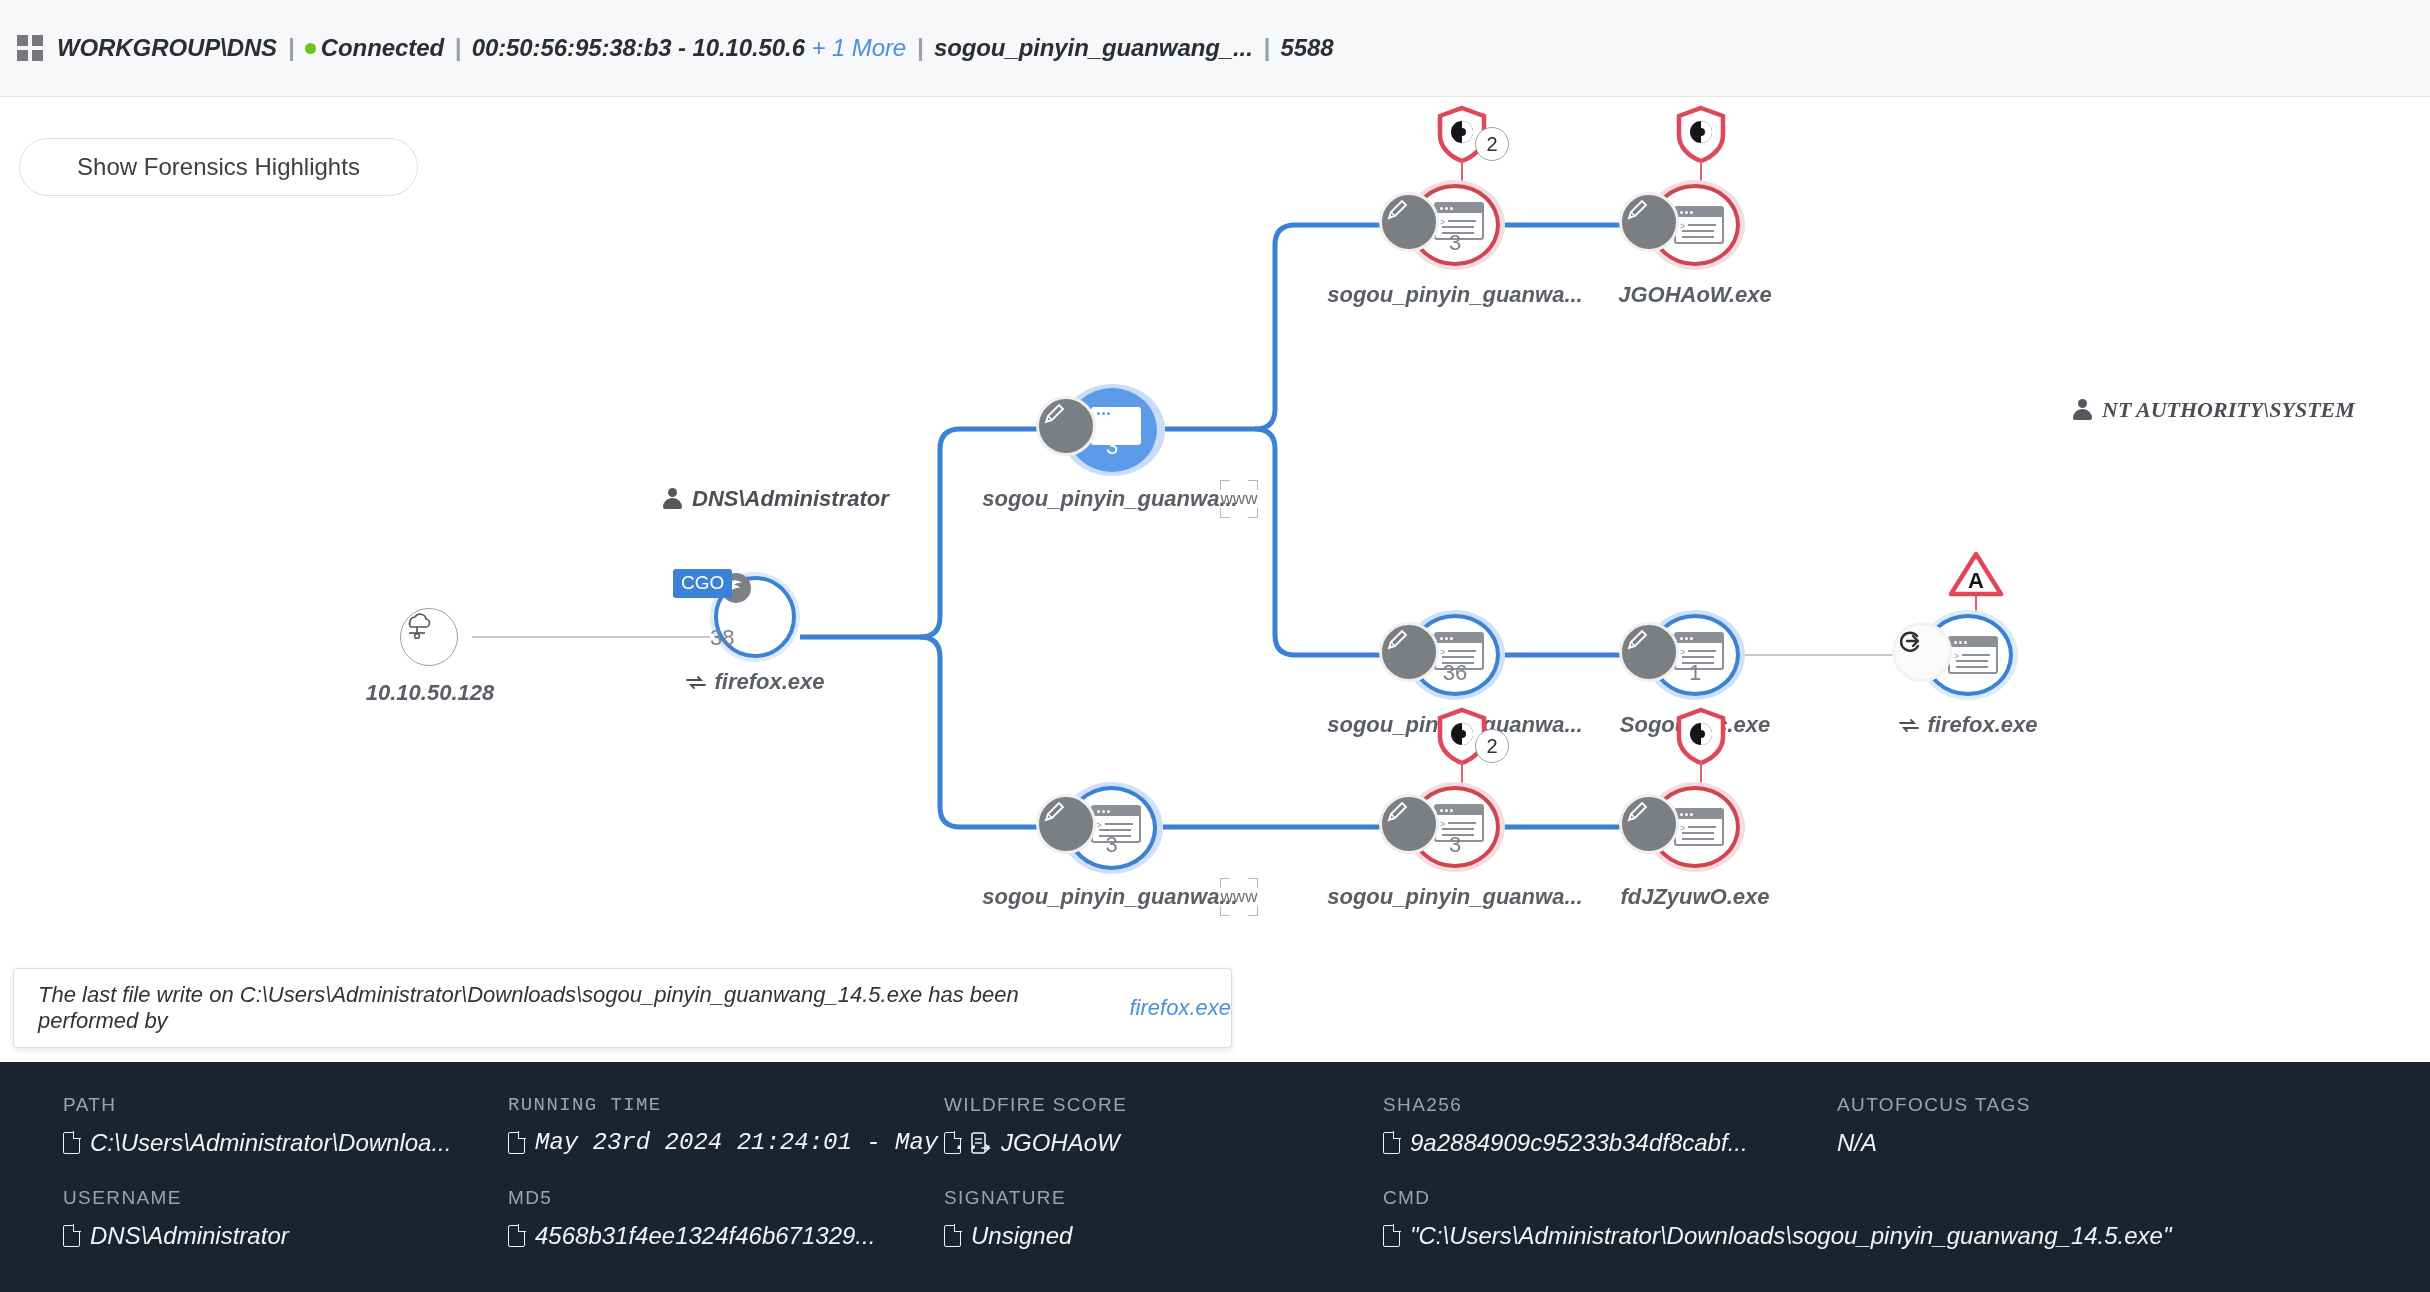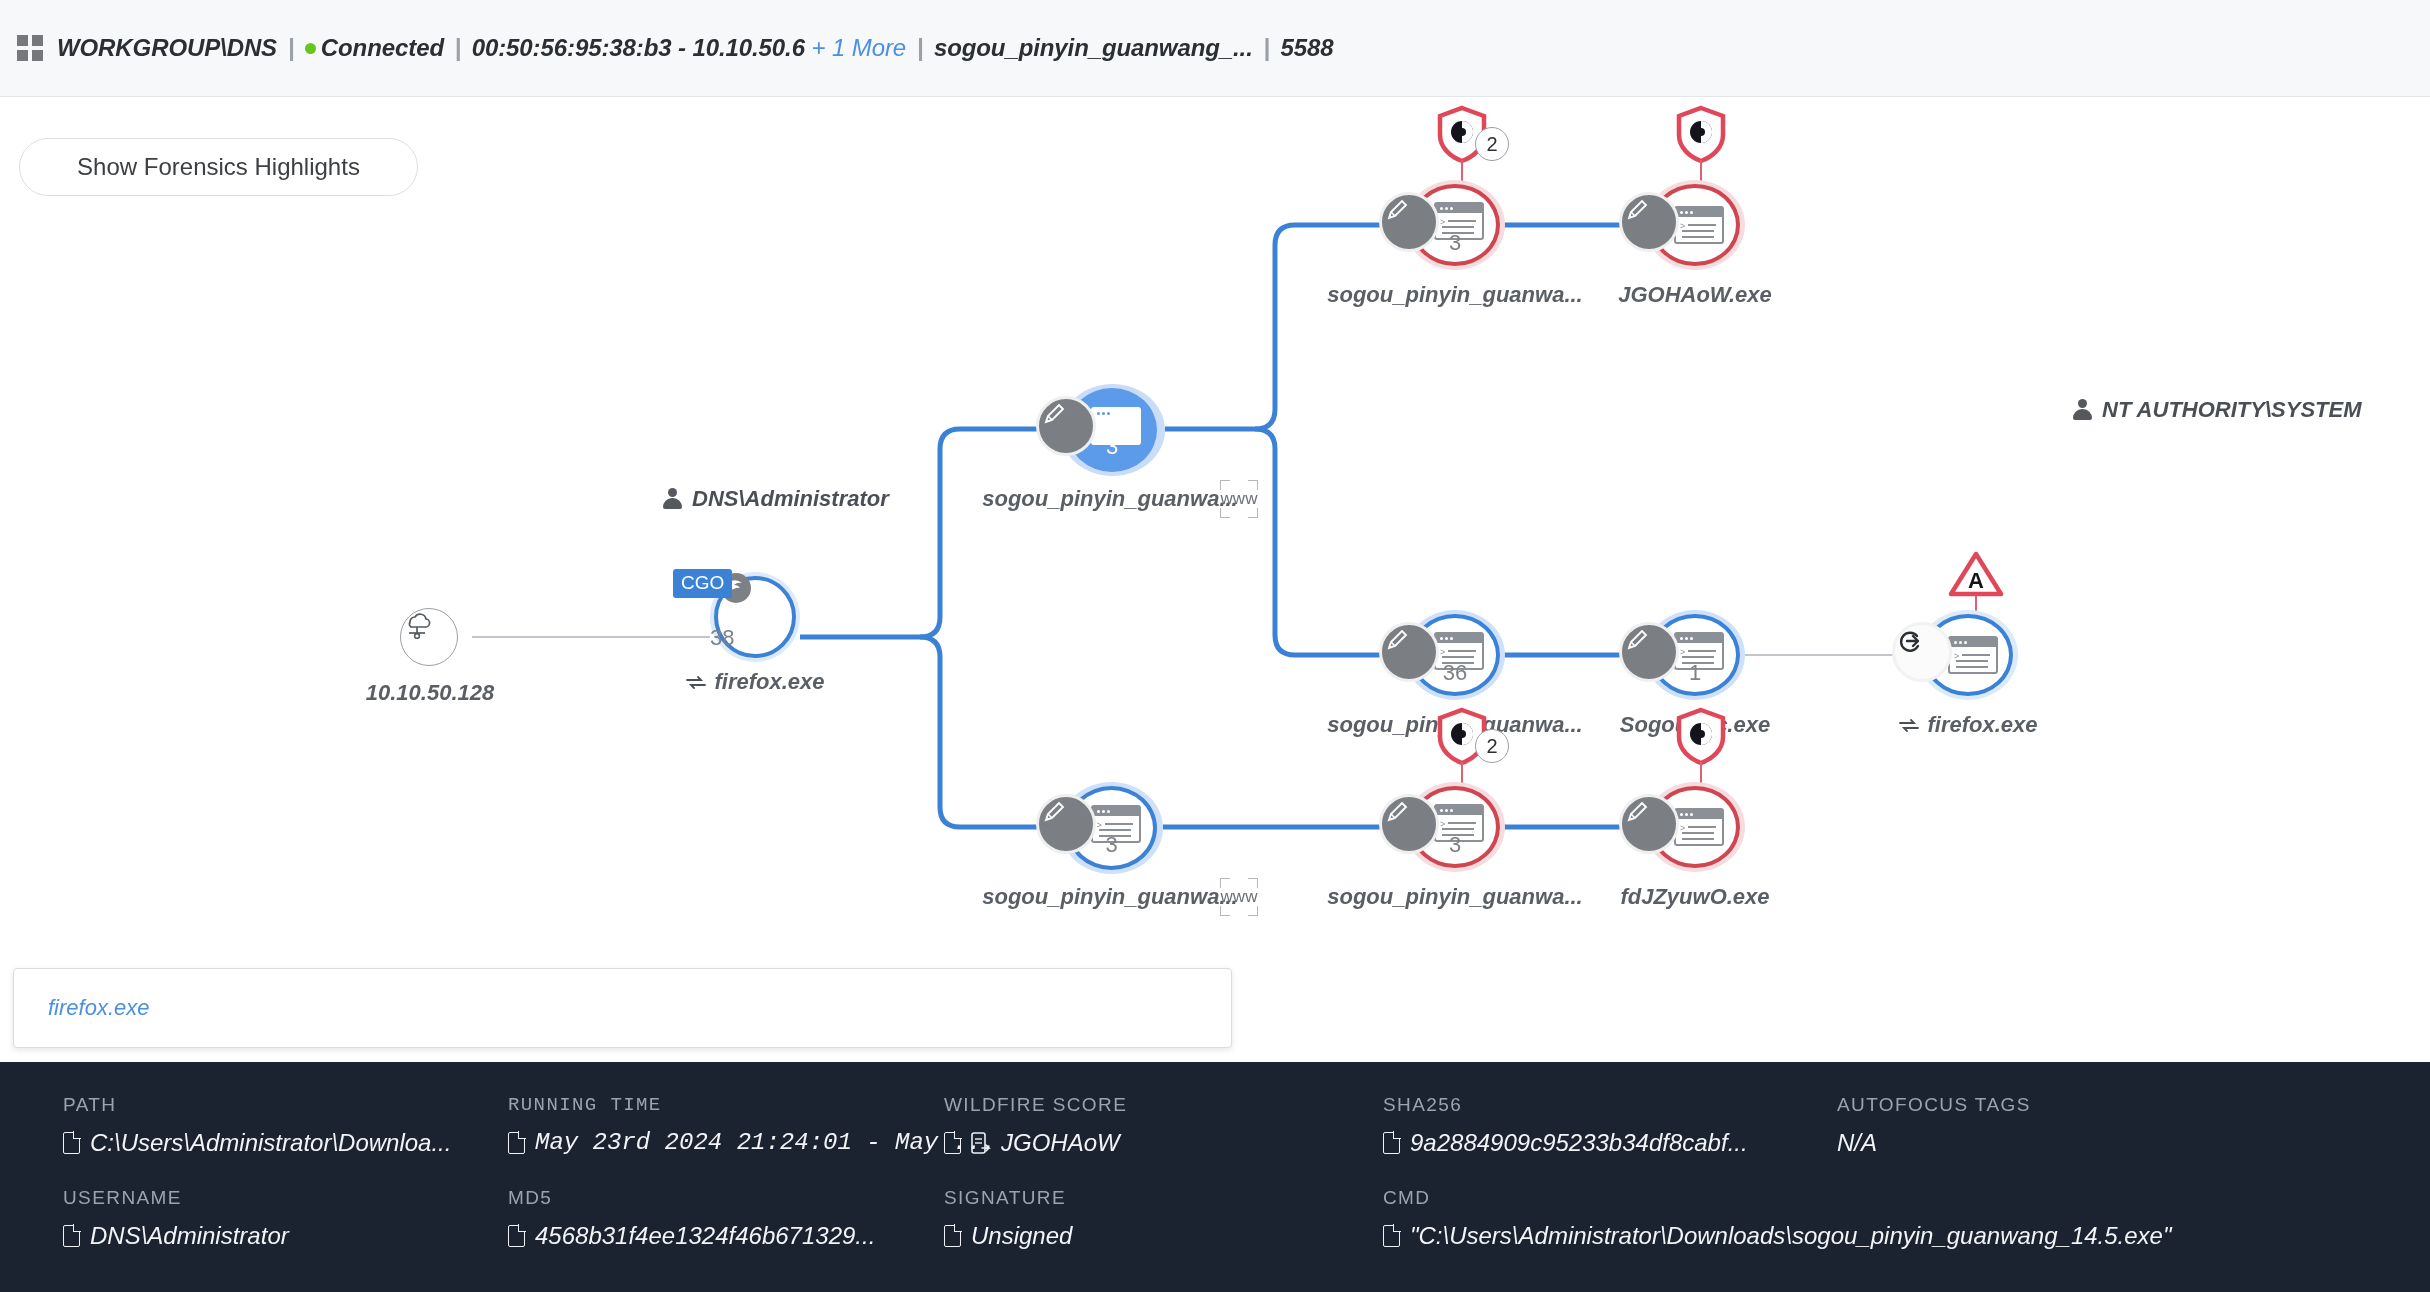--- a/index.html
+++ b/index.html
@@ -250,21 +250,21 @@
 
       <path d="M 1163 730 L 1405 730" stroke="#3b82d6" stroke-width="5" fill="none"></path>
 
       <path d="M 1490 730 L 1645 730" stroke="#3b82d6" stroke-width="5" fill="none"></path>
     </svg>
 
     <div class="user-label" style="left:663px; top:389px;">
       <span class="user-icon"></span>
       <span>DNS\Administrator</span>
     </div>
-    <div class="user-label" style="left:2073px; top:300px;">
+    <div class="user-label" style="left:2073px; top:300px;font-family:Liberation Serif, serif;">
       <span class="user-icon"></span>
       <span>NT AUTHORITY\SYSTEM</span>
     </div>
 
     <div class="node" style="left:400px; top:511px;">
       <div class="cloud-node" style="left:0; top:0;">
         <svg width="32" height="30" viewBox="0 0 32 30">
           <path d="M9 13 a5 5 0 0 1 5-5 a6 6 0 0 1 11 2 a4 4 0 0 1 -1 8 H10 a4 4 0 0 1 -1 -5 z" fill="none" stroke="#555a60" stroke-width="1.7"></path>
           <line x1="16" y1="18" x2="16" y2="24" stroke="#555a60" stroke-width="1.7"></line>
           <line x1="8" y1="24" x2="24" y2="24" stroke="#555a60" stroke-width="1.7"></line>
@@ -571,20 +571,21 @@
           <path d="M7 23 l2 -6 L20 6 l4 4 L13 21 z" fill="none" stroke="#ffffff" stroke-width="1.9"></path>
           <path d="M9 17 l4 4" stroke="#ffffff" stroke-width="1.6"></path>
         </svg>
       </div>
       <div class="node-label" style="left:-155px; top:102px; width:410px; text-align:center;">fdJZyuwO.exe</div>
     </div>
 
   </div>
 
   <div class="tooltip">
+    <span>The last file write on C:\Users\Administrator\Downloads\sogou_pinyin_guanwang_14.5.exe has been performed by</span>
     <a href="#">firefox.exe</a>
   </div>
 
   <div class="details">
 
     <div class="cell" style="left:63px; top:32px;">
       <div class="det-label">PATH</div>
       <div class="det-value">
         <span class="file-ic"></span>
         <span>C:\Users\Administrator\Downloa...</span>

